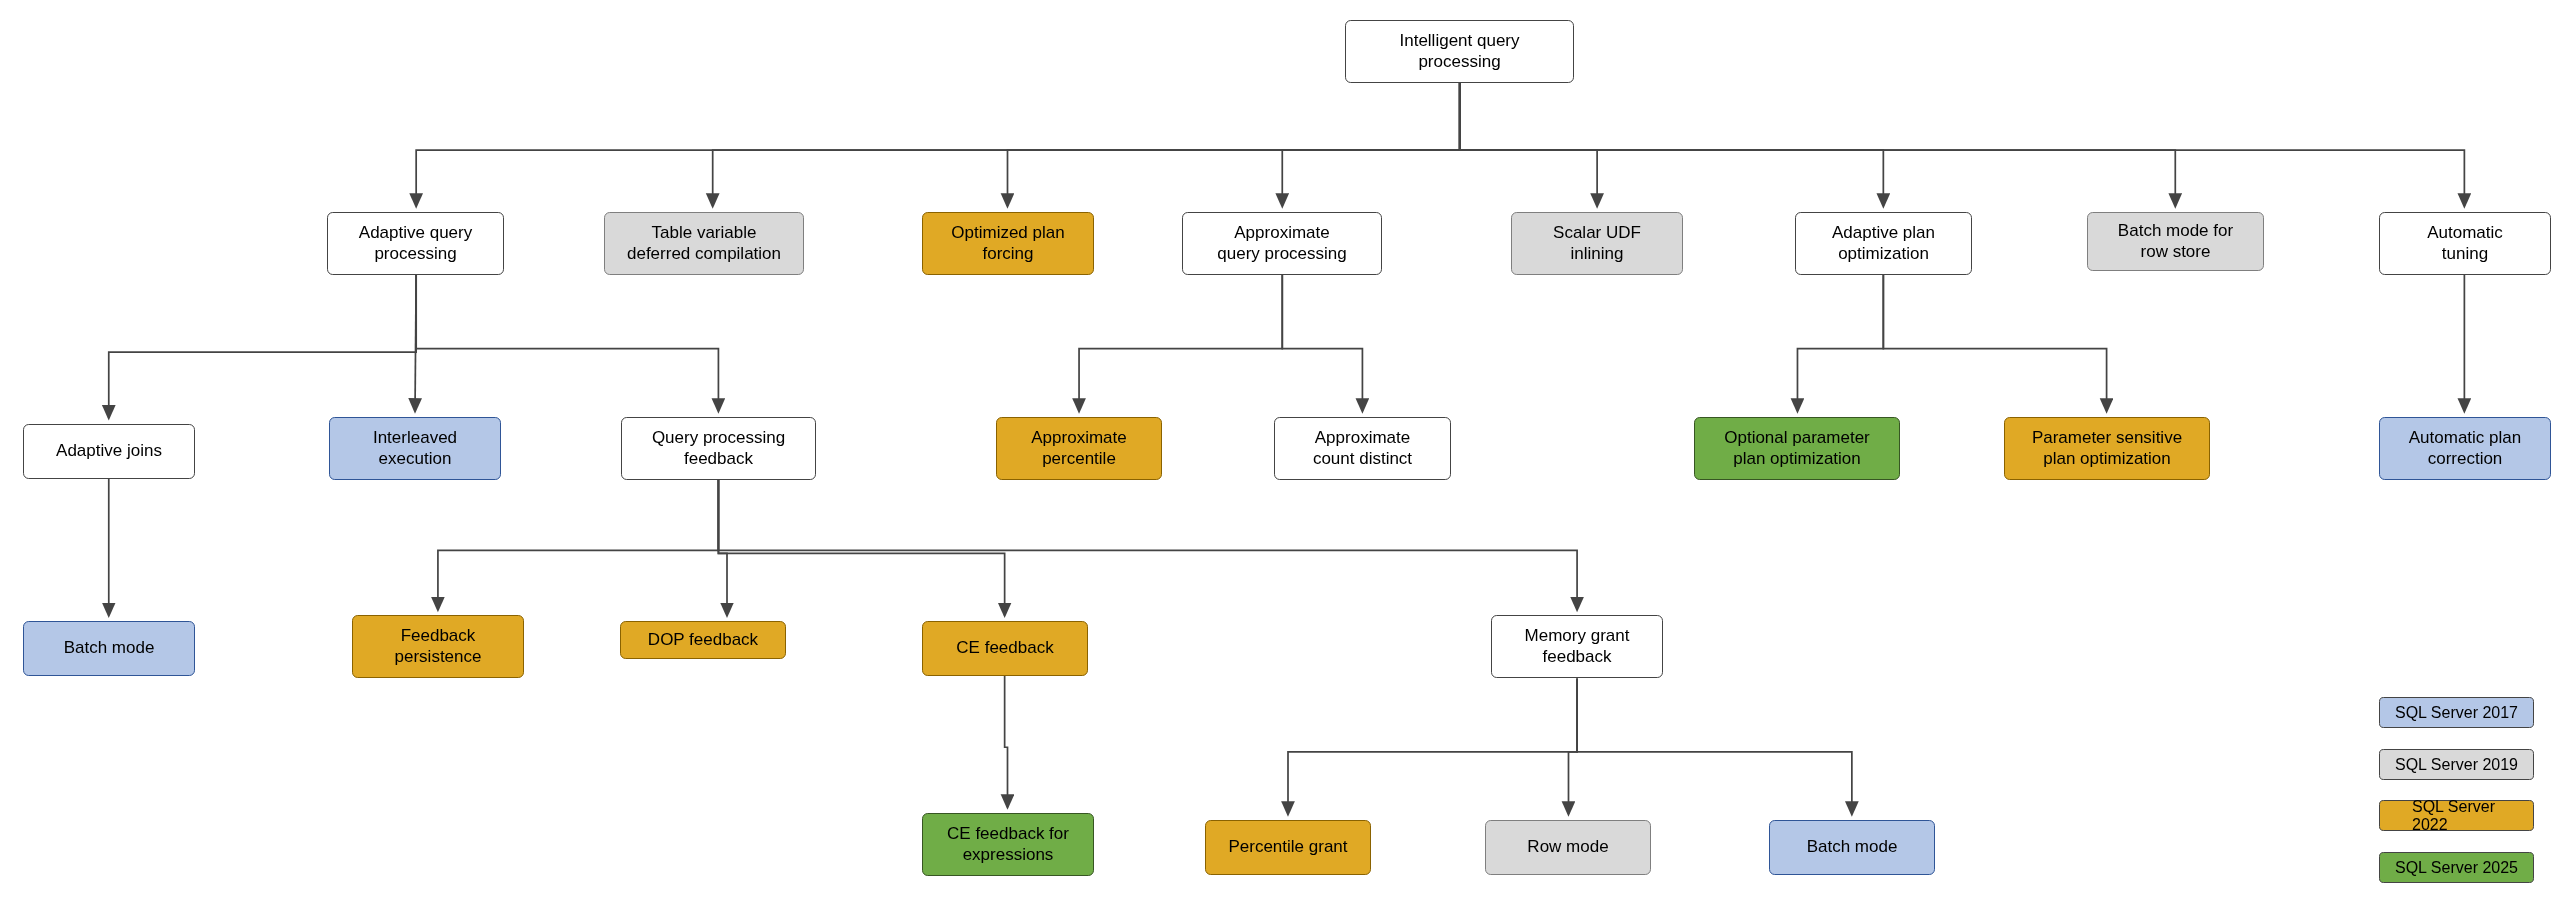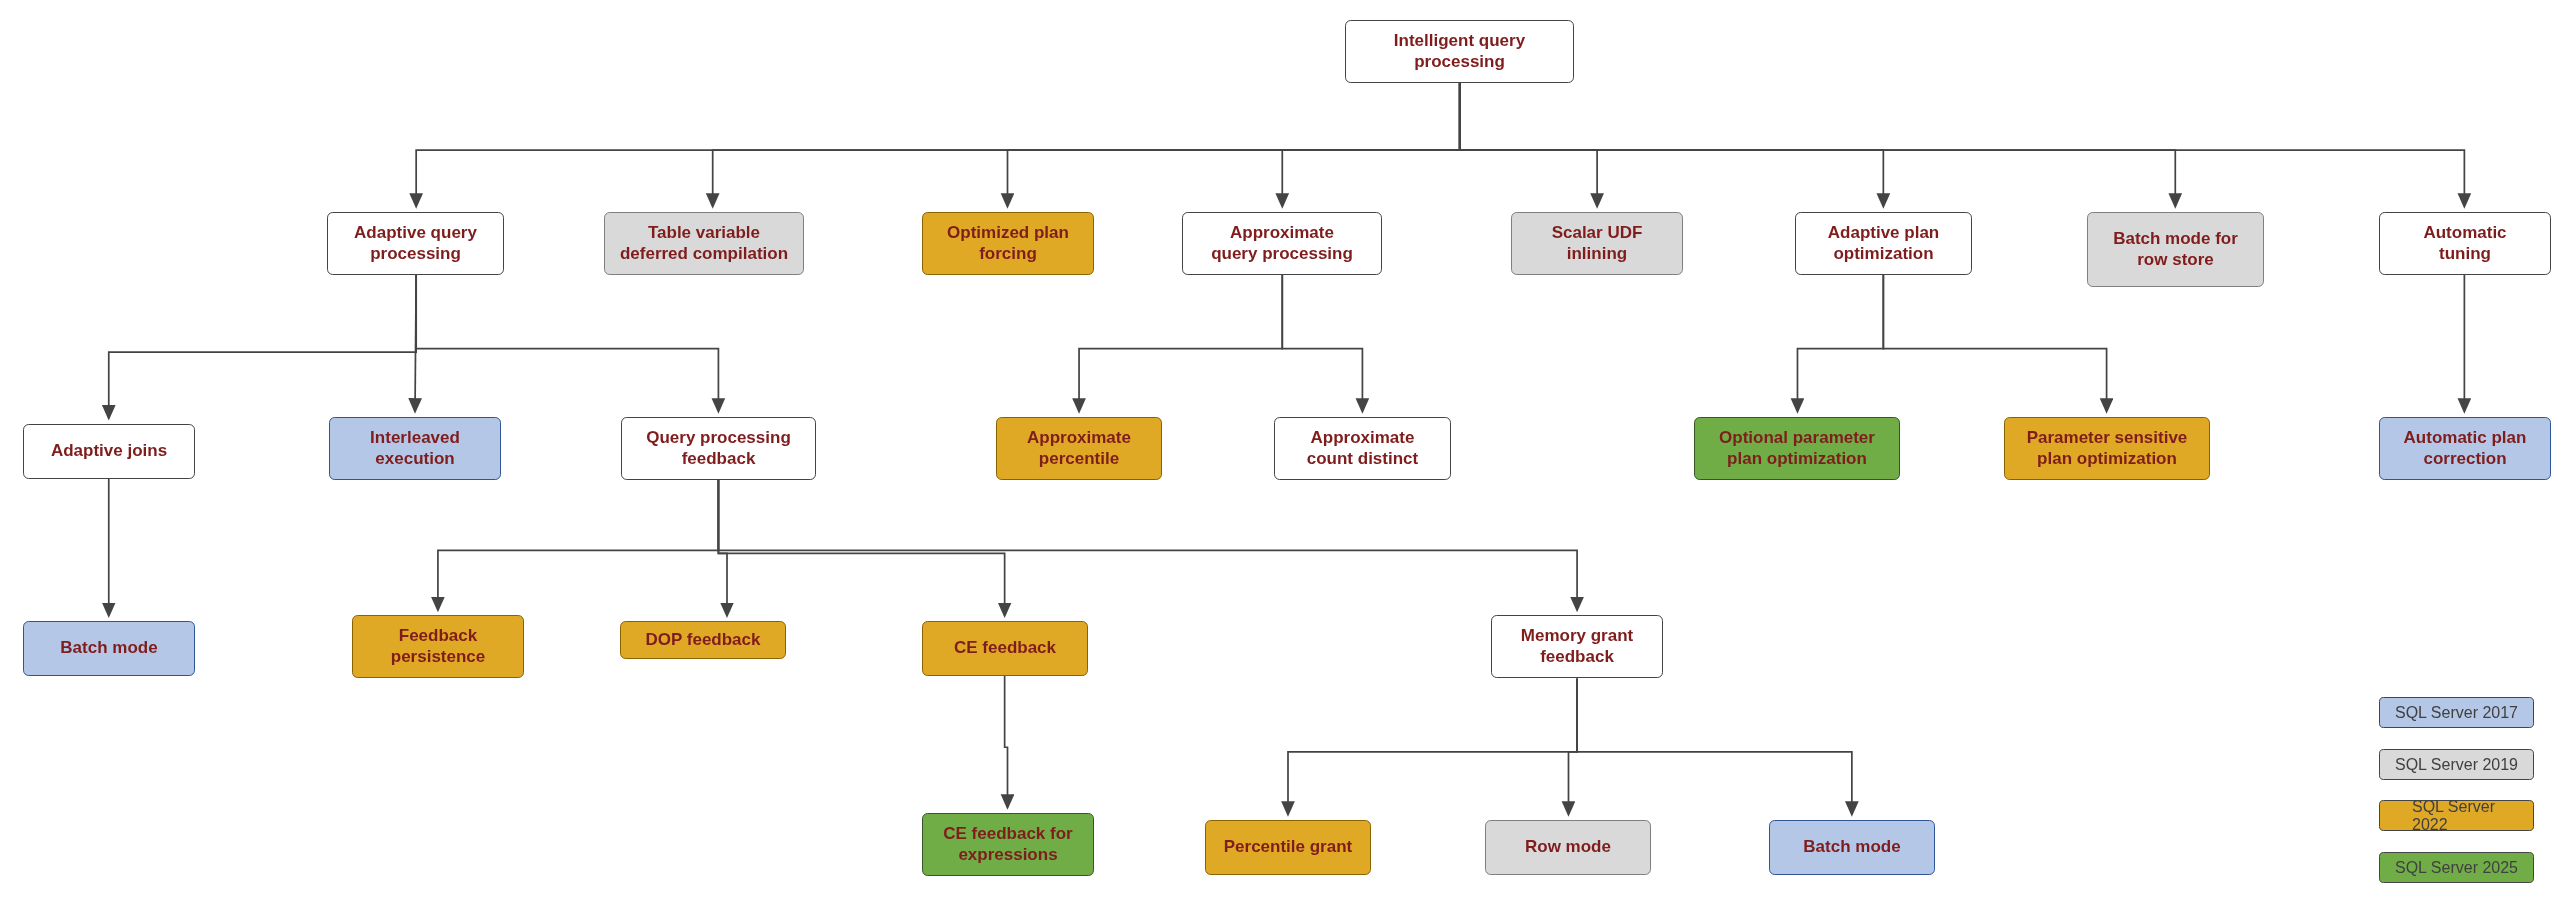--- a/index.html
+++ b/index.html
@@ -29,44 +29,43 @@
     position: absolute;
     box-sizing: border-box;
     display: flex;
     align-items: center;
     justify-content: center;
     text-align: center;
     border: 1.1px solid #444444;
     border-radius: 5.7px;
     font-size: 17px;
     line-height: 1.22;
-    color: #7f1d1d;
+    color: #000000;
     padding: 2.3px 4.6px;
     background: #ffffff;
-    font-weight: bold;
   }
   .node .lbl {
     display: block;
     white-space: pre-line;
   }
   .fill-white { background: #ffffff; border-color: #444444; }
   .fill-gray  { background: #d9d9d9; border-color: #7f7f7f; }
   .fill-gold  { background: #e0a925; border-color: #8a6200; }
   .fill-blue  { background: #b4c7e7; border-color: #2f5597; justify-content: center; }
   .fill-green { background: #70ad47; border-color: #375623; text-align: center; }
   .legend-item {
     position: absolute;
     box-sizing: border-box;
     display: flex;
     align-items: center;
     justify-content: center;
     border: 1.1px solid #444444;
     border-radius: 4.6px;
     font-size: 16px;
-    color: #404040;
+    color: #000000;
     width: 155px;
     height: 31px;
   }
 </style>
 </head>
 <body>
 
 <div id="canvas">
   <svg id="edges" viewBox="0 0 4500 1600">
     <defs>
@@ -124,21 +123,21 @@
 query processing</span>
       </div>
       <div class="node fill-gray" style="left: 1511px; top: 212px; width: 172px; height: 63px;">
         <span class="lbl">Scalar UDF
 inlining</span>
       </div>
       <div class="node fill-white" style="left: 1795px; top: 212px; width: 177px; height: 63px;">
         <span class="lbl">Adaptive plan
 optimization</span>
       </div>
-      <div class="node fill-gray" style="left: 2087px; top: 212px; width: 177px; height: 75px;">
+      <div class="node fill-gray" style="left: 2087px; top: 212px; width: 177px; height: 59px;">
         <span class="lbl">Batch mode for
 row store</span>
       </div>
       <div class="node fill-white" style="left: 2379px; top: 212px; width: 172px; height: 63px;">
         <span class="lbl">Automatic
 tuning</span>
       </div>
       <div class="node fill-white" style="left: 23px; top: 424px; width: 172px; height: 55px;">
         <span class="lbl">Adaptive joins</span>
       </div>

